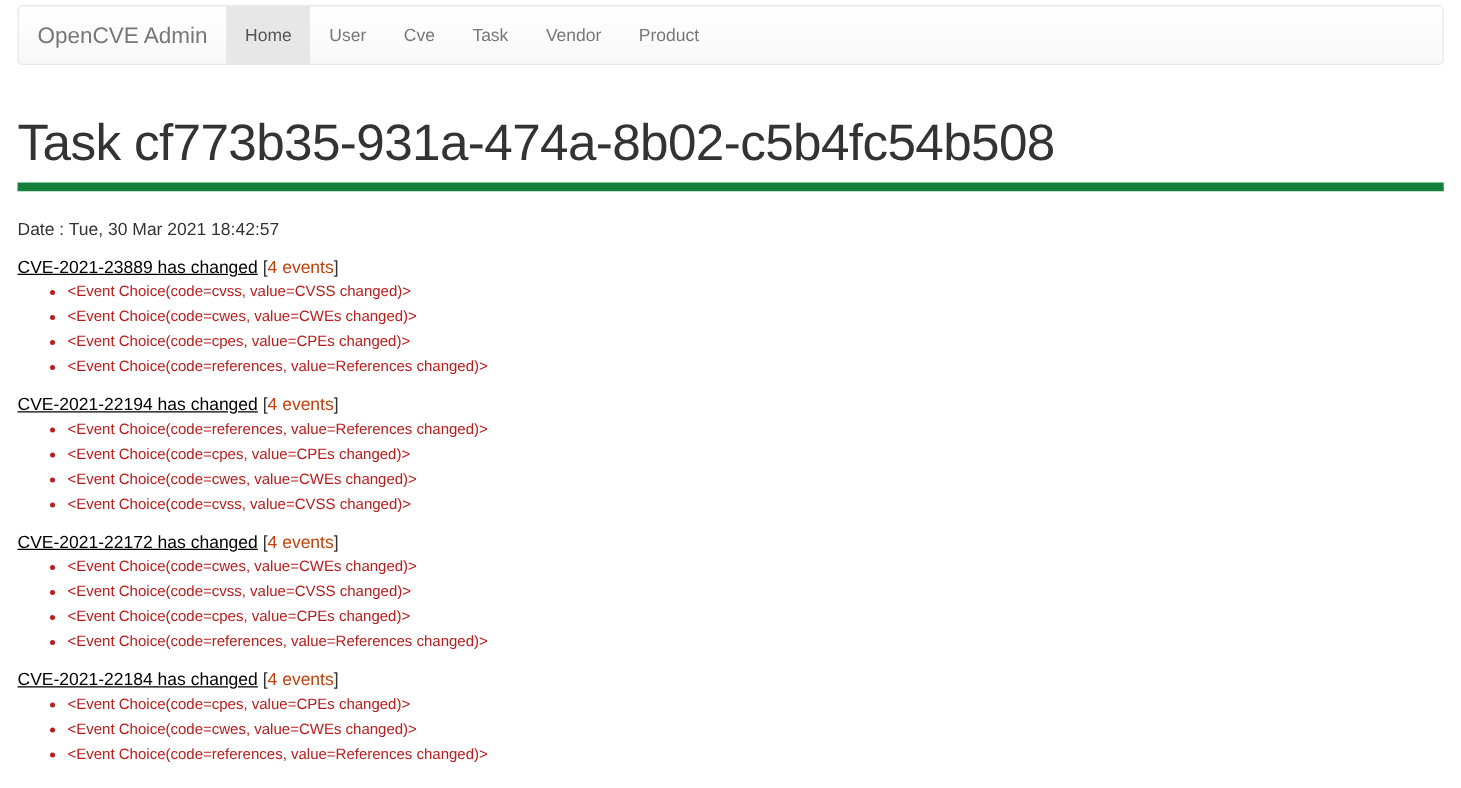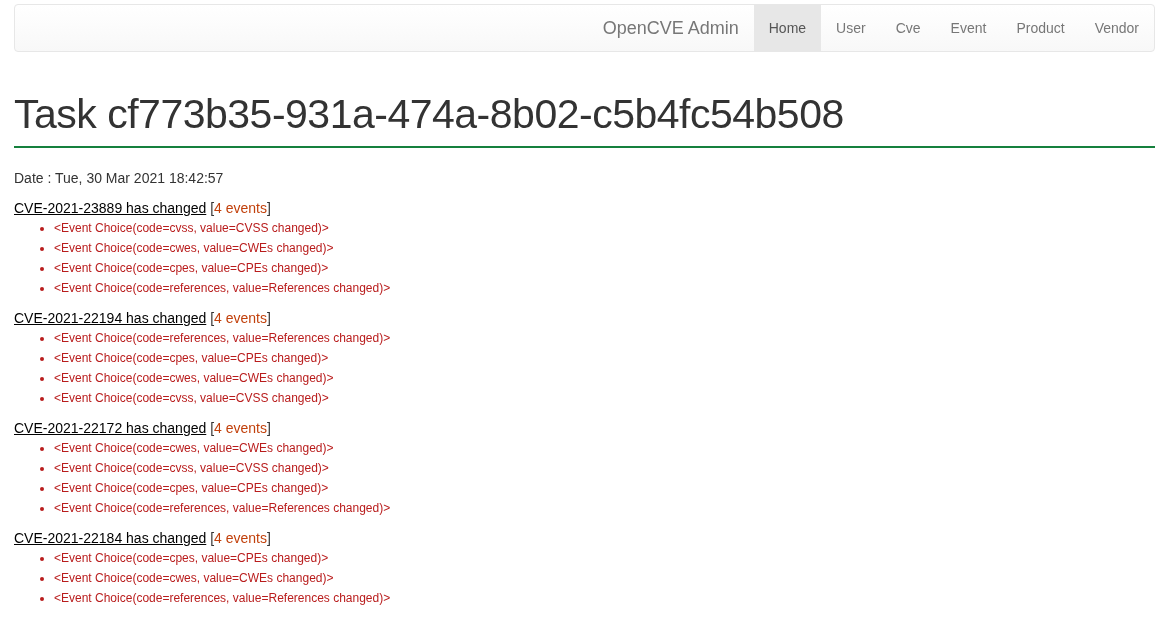--- a/index.html
+++ b/index.html
@@ -29,21 +29,20 @@
     background-image: linear-gradient(to bottom, #ffffff 0%, #f8f8f8 100%);
     border: 1px solid #e7e7e7;
     border-radius: 4px;
     box-sizing: border-box;
   }
   .navbar-inner {
     display: flex;
     align-items: stretch;
     height: 100%;
     position: relative;
-    justify-content: flex-end;
   }
   .navbar-brand {
     display: flex;
     align-items: center;
     padding: 0 15px;
     font-size: 18px;
     line-height: 20px;
     color: #777777;
     height: 100%;
     box-sizing: border-box;
@@ -89,21 +88,21 @@
   .container {
     position: absolute;
     left: 14px;
     top: 52px;
     width: 1141px;
   }
   .page-header {
     margin: 0;
     padding-top: 40px;
     padding-bottom: 9px;
-    border-bottom: 2px solid #15803d;
+    border-bottom: 7px solid #15803d;
     margin-bottom: 20px;
   }
   .page-title {
     margin: 0;
     font-size: 41px;
     line-height: 1.1;
     font-weight: 500;
     color: #333333;
     letter-spacing: -0.5px;
   }
@@ -148,23 +147,23 @@
 </head>
 <body>
 
 <div class="navbar">
   <div class="navbar-inner">
     <div class="navbar-brand">OpenCVE Admin</div>
     <ul class="nav-list" id="primary-nav">
         <li class="nav-item active">Home</li>
         <li class="nav-item">User</li>
         <li class="nav-item">Cve</li>
-        <li class="nav-item">Event</li>
+        <li class="nav-item">Task</li>
+        <li class="nav-item">Vendor</li>
         <li class="nav-item">Product</li>
-        <li class="nav-item">Vendor</li>
       </ul>
   </div>
 </div>
 
 <div class="container">
 
   <div class="page-header">
     <h1 class="page-title">Task cf773b35-931a-474a-8b02-c5b4fc54b508</h1>
   </div>
 

